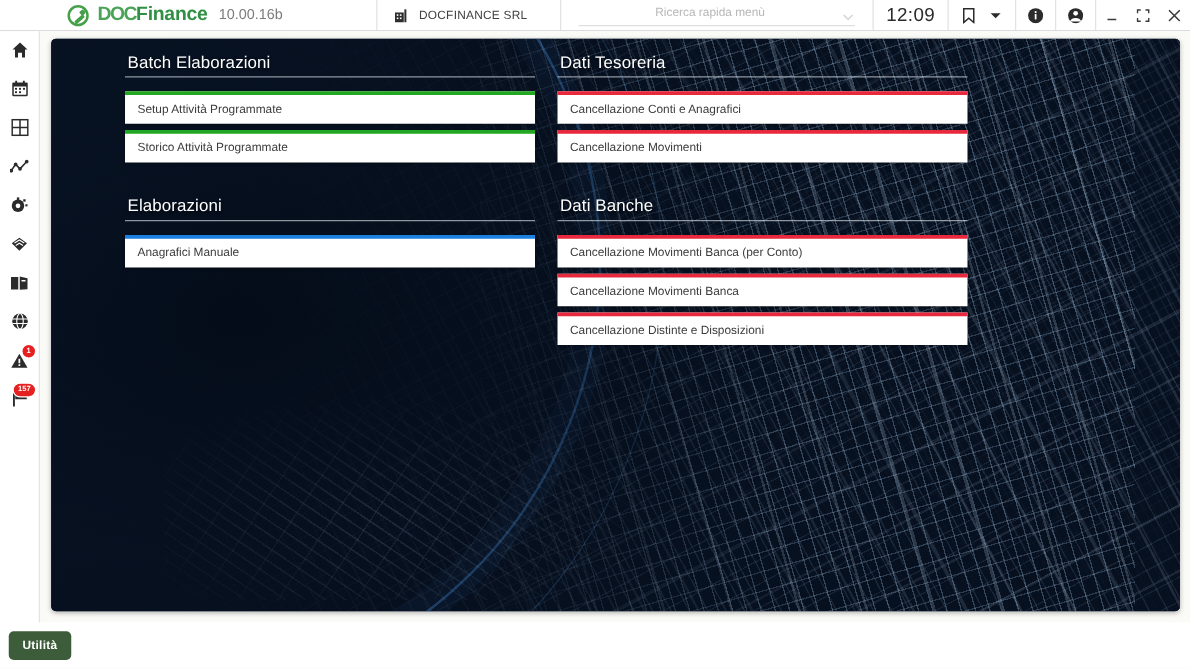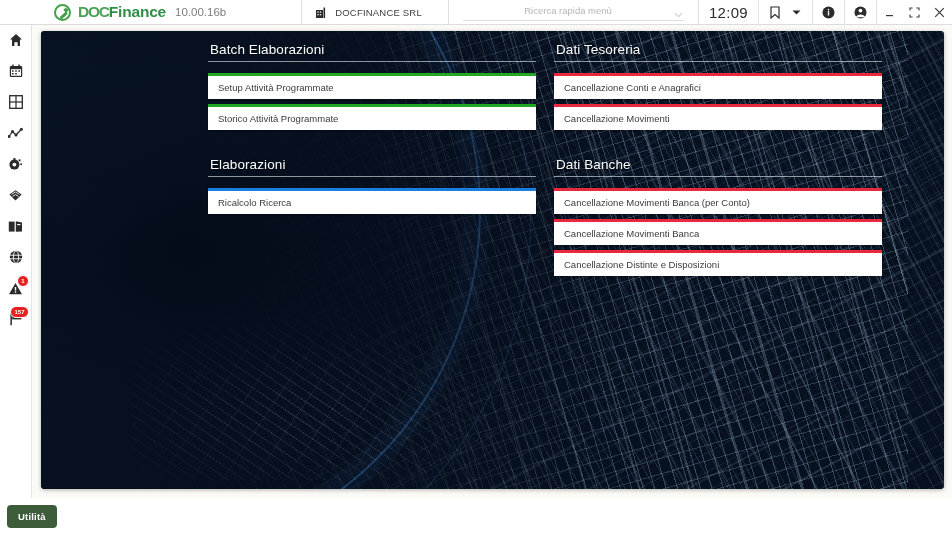--- a/index.html
+++ b/index.html
@@ -229,23 +229,22 @@
   }
   .bp-vignette {
     position: absolute; inset: 0;
     background: radial-gradient(ellipse 75% 95% at 16% 48%, rgba(3,9,20,.82) 0%, rgba(4,12,24,.35) 45%, transparent 72%);
   }
 
   
   .content {
     position: absolute; inset: 0;
     display: flex;
-    padding: 11px 62px 0 109px;
+    padding: 11px 62px 0 59px;
     gap: 18px;
-    justify-content: flex-end;
   }
   .col { width: 328px; flex: none; }
 
   .sec-title {
     color: #ffffff;
     font-size: 13.5px;
     letter-spacing: .1px;
     padding: 0 0 4px 2px;
     border-bottom: 1px solid rgba(226,233,240,.62);
     text-shadow: 0 1px 2px rgba(0,0,0,.55);
@@ -508,21 +507,21 @@
 
         <div class="sec-title">Batch Elaborazioni</div>
         <div class="sec-gap"></div>
         <div class="menu-card green">Setup Attività Programmate</div>
         <div class="menu-card green">Storico Attività Programmate</div>
 
         <div class="sec-gap-lg"></div>
 
         <div class="sec-title">Elaborazioni</div>
         <div class="sec-gap"></div>
-        <div class="menu-card blue">Ricalcolo Ricerca</div>
+        <div class="menu-card blue">Anagrafici Manuale</div>
       </div>
 
       <div class="col">
 
         <div class="sec-title">Dati Tesoreria</div>
         <div class="sec-gap"></div>
         <div class="menu-card red">Cancellazione Conti e Anagrafici</div>
         <div class="menu-card red">Cancellazione Movimenti</div>
 
         <div class="sec-gap-lg"></div>

